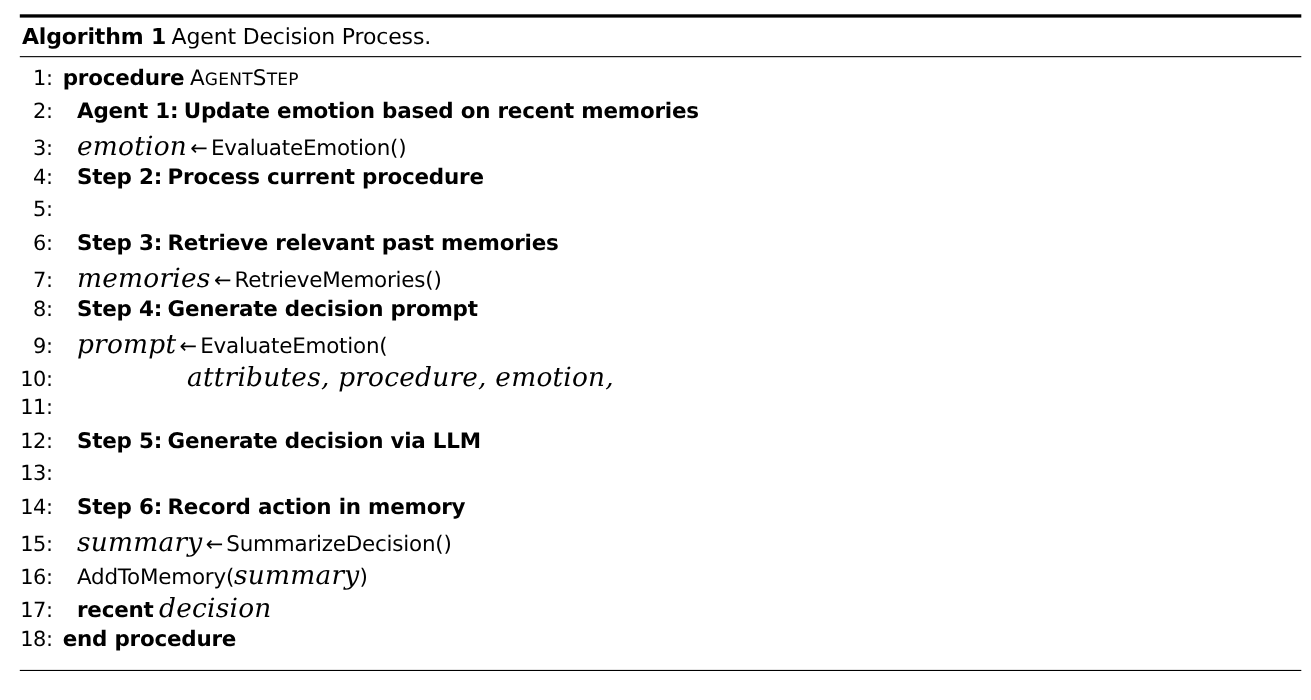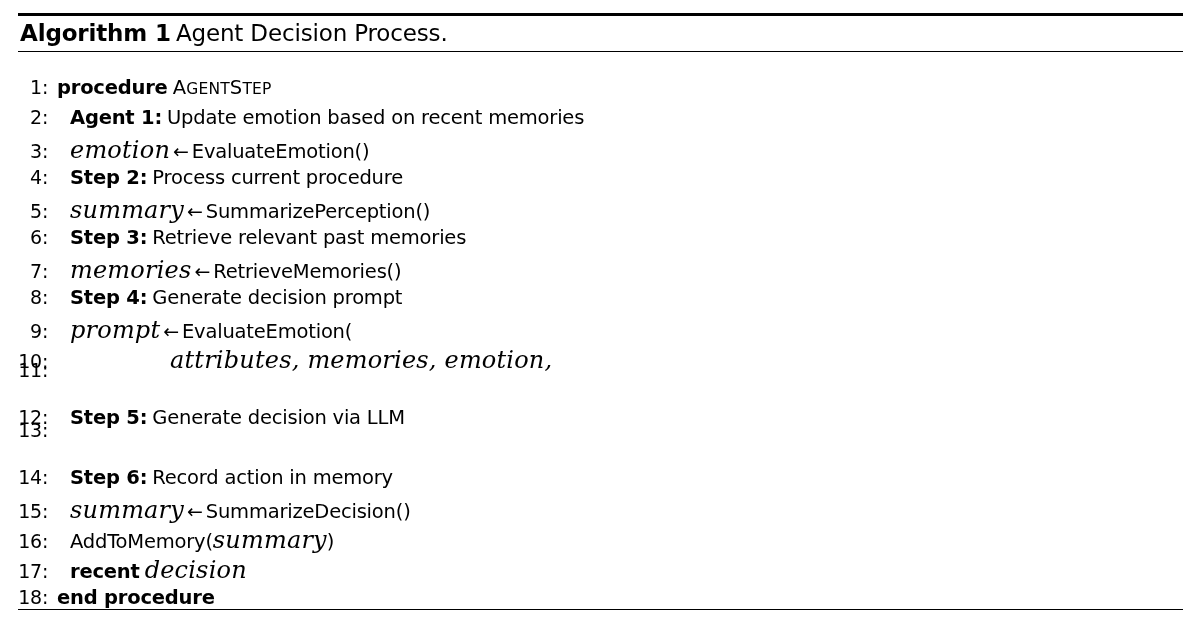--- a/index.html
+++ b/index.html
@@ -30,21 +30,21 @@
     height: 0;
     border-top: 1.6px solid #000;
   }
   .rule-bottom {
     height: 0;
     border-top: 1.6px solid #000;
   }
 
   .caption {
     font-family: "DejaVu Sans", sans-serif;
-    font-size: 23px;
+    font-size: 20px;
     line-height: 33px;
     padding: 1px 0 1px 2px;
     white-space: nowrap;
     letter-spacing: -0.15px;
   }
   .caption .alg-label {
     font-weight: bold;
   }
   .caption .alg-title {
     font-weight: normal;
@@ -70,39 +70,38 @@
     font-size: 19px;
     color: #000;
     letter-spacing: -0.3px;
   }
 
   .content {
     padding-left: 9px;
     font-family: "DejaVu Sans", sans-serif;
     font-size: 19.5px;
     letter-spacing: -0.2px;
-    margin-top: 17px;
   }
 
   
   .ind-0 { padding-left: 9px; }
   .ind-1 { padding-left: 22px; }
   .ind-2 { padding-left: 122px; }
 
   
   .kw {
     font-weight: bold;
     font-family: "DejaVu Sans", sans-serif;
   }
   .step {
     font-weight: bold;
     font-family: "DejaVu Sans", sans-serif;
   }
   .txt {
-    font-weight: normal;
+    font-weight: bold;
     font-family: "DejaVu Sans", sans-serif;
   }
   .fn {
     font-weight: normal;
     font-family: "DejaVu Sans", sans-serif;
   }
   .var {
     font-family: "DejaVu Serif", serif;
     font-style: italic;
     font-size: 24px;
@@ -158,21 +157,20 @@
       <span class="content ind-1"><span class="var">emotion</span><span class="arrow">←</span><span class="fn">EvaluateEmotion()</span></span>
     </div>
 
     <div class="aline">
       <span class="lineno">4:</span>
       <span class="content ind-1"><span class="step">Step 2:</span><span class="sp"></span><span class="txt">Process current procedure</span></span>
     </div>
 
     <div class="aline">
       <span class="lineno">5:</span>
-      <span class="content ind-1"><span class="var">summary</span><span class="arrow">←</span><span class="fn">SummarizePerception()</span></span>
     </div>
 
     <div class="aline">
       <span class="lineno">6:</span>
       <span class="content ind-1"><span class="step">Step 3:</span><span class="sp"></span><span class="txt">Retrieve relevant past memories</span></span>
     </div>
 
     <div class="aline">
       <span class="lineno">7:</span>
       <span class="content ind-1"><span class="var">memories</span><span class="arrow">←</span><span class="fn">RetrieveMemories()</span></span>
@@ -183,21 +181,21 @@
       <span class="content ind-1"><span class="step">Step 4:</span><span class="sp"></span><span class="txt">Generate decision prompt</span></span>
     </div>
 
     <div class="aline">
       <span class="lineno">9:</span>
       <span class="content ind-1"><span class="var">prompt</span><span class="arrow">←</span><span class="fn">EvaluateEmotion(</span></span>
     </div>
 
     <div class="aline">
       <span class="lineno">10:</span>
-      <span class="content ind-2"><span class="var">attributes, memories, emotion,</span></span>
+      <span class="content ind-2"><span class="var">attributes, procedure, emotion,</span></span>
     </div>
 
     <div class="aline">
       <span class="lineno">11:</span>
     </div>
 
     <div class="aline">
       <span class="lineno">12:</span>
       <span class="content ind-1"><span class="step">Step 5:</span><span class="sp"></span><span class="txt">Generate decision via LLM</span></span>
     </div>

